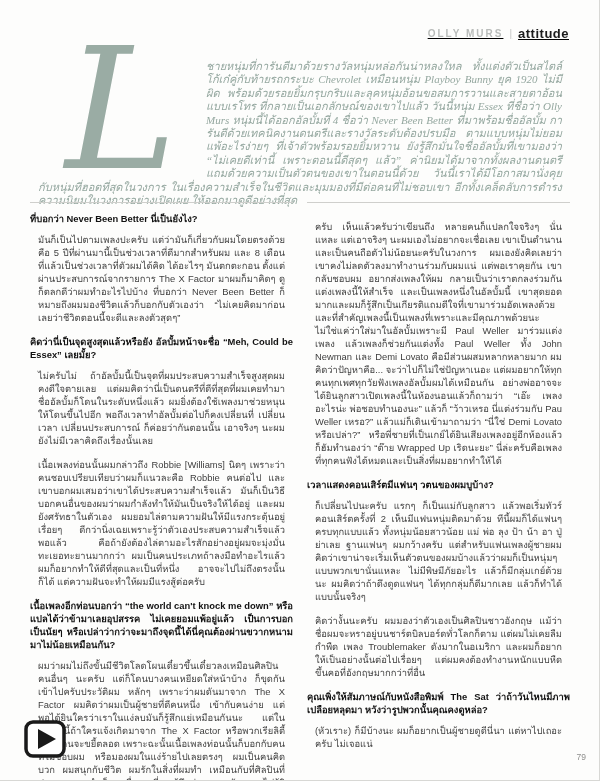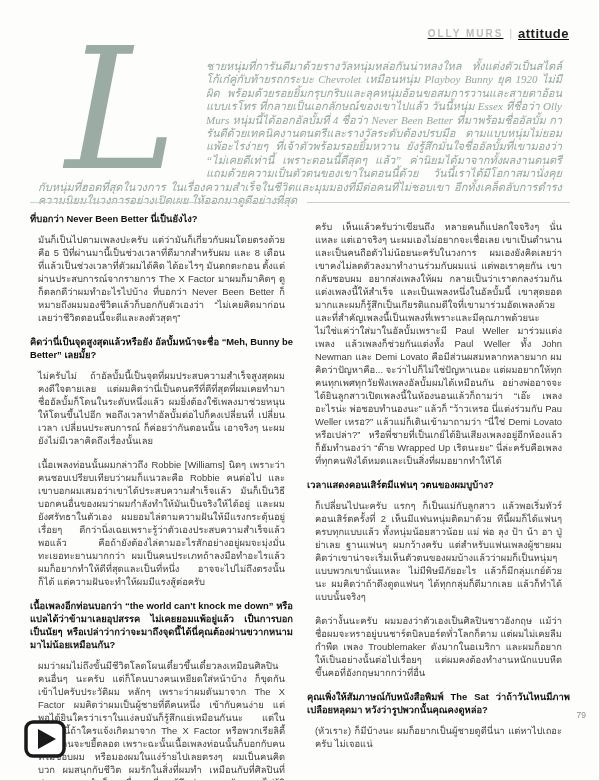--- a/index.html
+++ b/index.html
@@ -70,21 +70,21 @@
   .a{margin:8px;}
 
   
   .continue-icon{
     position:absolute;left:24px;top:720px;
     width:42px;height:38px;
   }
 
   
   .page-number{
-    position:absolute;right:13px;top:710px;
+    position:absolute;right:13px;top:752px;
     font-size:8.5px;color:#8f8f8d;
   }
 </style>
 </head>
 <body>
 
 <div class="page">
 
   <div class="header">
     <span class="artist-name">OLLY MURS</span>
@@ -99,21 +99,21 @@
 
   <div class="rule left"></div>
   <div class="rule right"></div>
 
   <div class="col left">
     <div class="qa">
       <p class="q">ที่บอกว่า Never Been Better นี่เป็นยังไง?</p>
       <p class="a">มันก็เป็นไปตามเพลงปะครับ แต่ว่ามันก็เกี่ยวกับผมโดยตรงด้วย คือ 5 ปีที่ผ่านมานี้เป็นช่วงเวลาที่ดีมากสำหรับผม และ 8 เดือนที่แล้วเป็นช่วงเวลาที่ตัวผมได้คิด ได้อะไรๆ มันตกตะกอน ตั้งแต่ผ่านประสบการณ์จากรายการ The X Factor มาผมก็มาคิดๆ ดูก็ตลกดีว่าผมทำอะไรไปบ้าง ที่บอกว่า Never Been Better ก็หมายถึงผมมองชีวิตแล้วก็บอกกับตัวเองว่า “ไม่เคยคิดมาก่อนเลยว่าชีวิตตอนนี้จะดีและลงตัวสุดๆ”</p>
     </div>
     <div class="qa">
-      <p class="q">คิดว่านี่เป็นจุดสูงสุดแล้วหรือยัง อัลบั้มหน้าจะชื่อ “Meh, Bunny be Better” เลยมั้ย?</p>
+      <p class="q">คิดว่านี่เป็นจุดสูงสุดแล้วหรือยัง อัลบั้มหน้าจะชื่อ “Meh, Could be Essex” เลยมั้ย?</p>
       <p class="a">ไม่ครับไม่ ถ้าอัลบั้มนี้เป็นจุดที่ผมประสบความสำเร็จสูงสุดผมคงดีใจตายเลย แต่ผมคิดว่านี่เป็นดนตรีที่ดีที่สุดที่ผมเคยทำมา ชื่ออัลบั้มก็โดนในระดับหนึ่งแล้ว ผมยิ่งต้องใช้เพลงมาช่วยหนุนให้โดนขึ้นไปอีก พอถึงเวลาทำอัลบั้มต่อไปก็คงเปลี่ยนที่ เปลี่ยนเวลา เปลี่ยนประสบการณ์ ก็ค่อยว่ากันตอนนั้น เอาจริงๆ นะผมยังไม่มีเวลาคิดถึงเรื่องนั้นเลย</p>
     </div>
     <div class="qa">
       <p class="a">เนื้อเพลงท่อนนั้นผมกล่าวถึง Robbie [Williams] นิดๆ เพราะว่าคนชอบเปรียบเทียบว่าผมก็แนวละคือ Robbie คนต่อไป และเขาบอกผมเสมอว่าเขาได้ประสบความสำเร็จแล้ว มันก็เป็นวิธีบอกคนอื่นของผมว่าผมกำลังทำให้มันเป็นจริงให้ได้อยู่ และผมยังศรัทธาในตัวเอง ผมยอมไล่ตามความฝันให้มีแรงกระตุ้นอยู่เรื่อยๆ ดีกว่านิ่งเฉยเพราะรู้ว่าตัวเองประสบความสำเร็จแล้วพอแล้ว คือถ้ายังต้องไล่ตามอะไรสักอย่างอยู่ผมจะมุ่งมั่นทะเยอทะยานมากกว่า ผมเป็นคนประเภทถ้าลงมือทำอะไรแล้วผมก็อยากทำให้ดีที่สุดและเป็นที่หนึ่ง อาจจะไปไม่ถึงตรงนั้นก็ได้ แต่ความฝันจะทำให้ผมมีแรงสู้ต่อครับ</p>
     </div>
     <div class="qa">
       <p class="q">เนื้อเพลงอีกท่อนบอกว่า “the world can't knock me down” หรือแปลได้ว่าข้ามาเลยอุปสรรค ไม่เคยยอมแพ้อยู่แล้ว เป็นการบอกเป็นนัยๆ หรือเปล่าว่ากว่าจะมาถึงจุดนี้ได้นี่คุณต้องผ่านขวากหนามมาไม่น้อยเหมือนกัน?</p>
       <p class="a">ผมว่าผมไม่ถึงขั้นมีชีวิตโลดโผนเดี๋ยวขึ้นเดี๋ยวลงเหมือนศิลปินคนอื่นๆ นะครับ แต่ก็โดนบางคนเหยียดใส่หน้าบ้าง ก็ขุดกันเข้าไปครับประวัติผม หลักๆ เพราะว่าผมดันมาจาก The X Factor ผมคิดว่าผมเป็นผู้ชายที่ดีคนหนึ่ง เข้ากับคนง่าย แต่พอได้ยินใครว่าเราในแง่ลบมันก็รู้สึกแย่เหมือนกันนะ แต่ในวงการนี้ถ้าใครแจ้งเกิดมาจาก The X Factor หรือพวกเรียลิตี้โชว์นี่คนจะขยี้ตลอด เพราะฉะนั้นเนื้อเพลงท่อนนั้นก็บอกกับคนที่ไม่ชอบผม หรือมองผมในแง่ร้ายไปเลยตรงๆ ผมเป็นคนคิดบวก ผมสนุกกับชีวิต ผมรักในสิ่งที่ผมทำ เหมือนกับที่ศิลปินที่ประสบความสำเร็จคนอื่นๆ ที่เขารู้สึกต่อผลงานตัวเอง ไม่รู้สิ คนที่ว่าผมอาจจะไม่เป็นแบบนั้นเลยพาลเหยียดคนที่คิดแบบผมไปซะงั้น คือมันก็เป็นวิธีสื่อของผมว่าไม่ว่าใครจะพูดถึงผมยังไงในสื่อต่างๆ บนยูทูป หรือทวิตเตอร์ อินสตาแกรมอะไรก็ตาม ผมไม่เก็บมันมาใส่ใจหรือคิดเล็กคิดน้อยให้ปวดหัวนะ</p>
     </div>
   </div>

